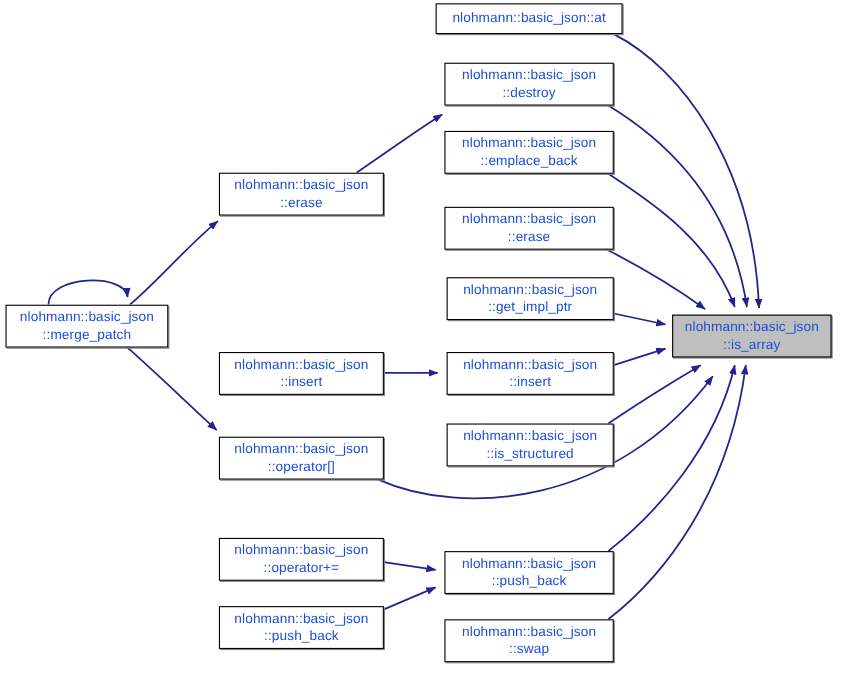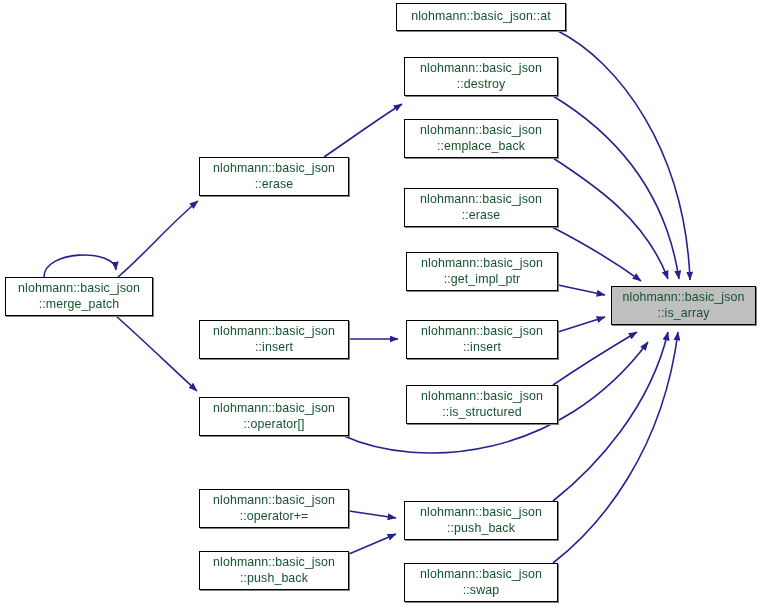--- a/index.html
+++ b/index.html
@@ -29,21 +29,21 @@
     position: absolute;
     box-sizing: border-box;
     background: #ffffff;
     border: 1px solid #000000;
     display: flex;
     align-items: center;
     justify-content: center;
     text-align: center;
     font-size: 12.4px;
     line-height: 1.28;
-    color: #14532d;
+    color: #1d4ed8;
     letter-spacing: 0.1px;
     z-index: 5;
     box-shadow: 1px 1px 0 0 #808080;
   }
   .node .node-label {
     display: block;
     width: 100%;
     white-space: pre-line;
     padding: 0 3px;
     box-sizing: border-box;

